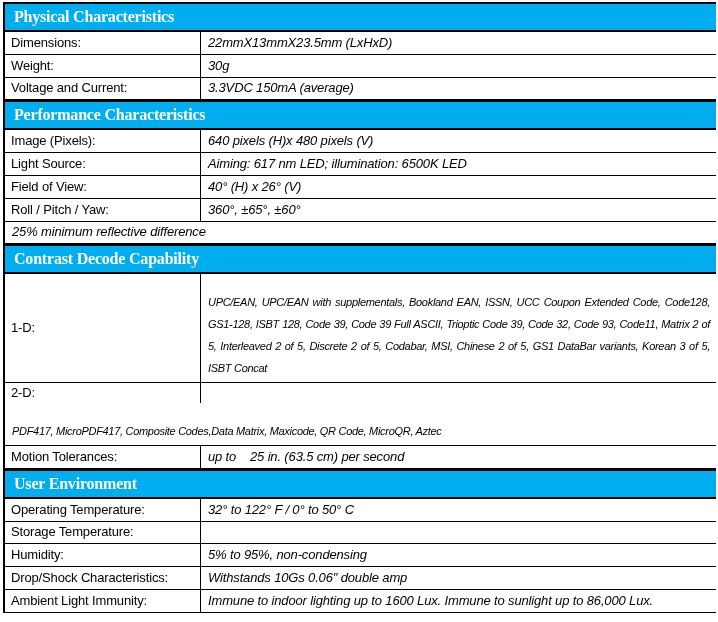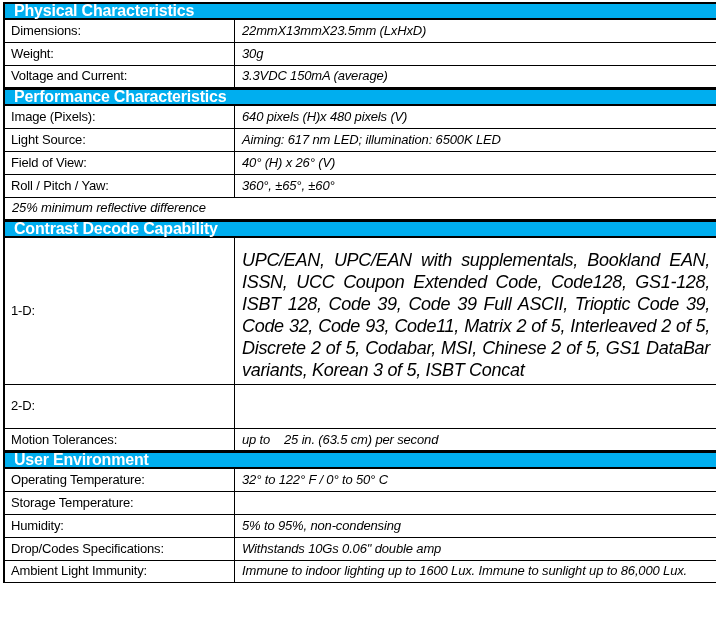--- a/index.html
+++ b/index.html
@@ -20,24 +20,25 @@
   }
   .page { padding: 2px 0 0 3px; }
   .spec-table {
     width: 713px;
     border-left: 2px solid var(--border);
   }
   .sec-header {
     border-top: 2px solid var(--border);
     border-bottom: 2px solid var(--border);
     background: var(--header-bg);
-    height: 18px;
+    height: 30px;
     display: flex;
     align-items: center;
     padding-left: 9px;
+    font-family: Liberation Serif, serif;
   }
   .sec-title {
     color: var(--header-text);
     font-weight: bold;
     font-size: 16px;
     letter-spacing: -0.2px;
   }
   .row {
     display: flex;
     align-items: stretch;
@@ -45,46 +46,46 @@
     min-height: 22.8px;
     background: var(--row-bg);
   }
   .cell {
     font-size: 13px;
     letter-spacing: -0.15px;
     line-height: 16px;
   }
   .label {
     flex: none;
-    width: 230px;
+    width: 196px;
     display: flex;
     align-items: center;
     padding: 2px 4px 2px 6px;
     border-right: 1px solid var(--border);
     text-align: right;
   }
   .value {
     flex: 1;
     display: flex;
     align-items: center;
     padding: 2px 6px 2px 7px;
     white-space: pre-wrap;
     font-style: italic;
   }
   .value.justify {
     display: block;
     text-align: justify;
     line-height: 21.9px;
-    padding-top: 12px;
-    font-size: 18px;
+    padding-top: 18px;
+    font-size: 11px;
     letter-spacing: -0.3px;
     white-space: normal;
   }
   .row.h4 { min-height: 87.5px; }
-  .row.h2 { min-height: 43.8px; }
+  .row.h2 { min-height: 43.8px; flex-direction: column; }
 </style>
 </head>
 <body>
 
 <div class="page">
   <div class="spec-table">
 
     <section>
       <div class="sec-header">
         <span class="sec-title">Physical Characteristics</span>
@@ -131,20 +132,21 @@
     <section>
       <div class="sec-header">
         <span class="sec-title">Contrast Decode Capability</span>
       </div>
       <div class="row h4">
         <div class="cell label">1-D:</div>
         <div class="cell value justify">UPC/EAN, UPC/EAN with supplementals, Bookland EAN, ISSN, UCC Coupon Extended Code, Code128, GS1-128, ISBT 128, Code 39, Code 39 Full ASCII, Trioptic Code 39, Code 32, Code 93, Code11, Matrix 2 of 5, Interleaved 2 of 5, Discrete 2 of 5, Codabar, MSI, Chinese 2 of 5, GS1 DataBar variants, Korean 3 of 5, ISBT Concat</div>
       </div>
       <div class="row h2">
         <div class="cell label">2-D:</div>
+        <div class="cell value justify">PDF417, MicroPDF417, Composite Codes,Data Matrix, Maxicode, QR Code, MicroQR, Aztec</div>
       </div>
       <div class="row">
         <div class="cell label">Motion Tolerances:</div>
         <div class="cell value">up to&nbsp;&nbsp;&nbsp; 25 in. (63.5 cm) per second</div>
       </div>
     </section>
 
     <section>
       <div class="sec-header">
         <span class="sec-title">User Environment</span>
@@ -154,21 +156,21 @@
         <div class="cell value">32° to 122° F / 0° to 50° C</div>
       </div>
       <div class="row">
         <div class="cell label">Storage Temperature:</div>
       </div>
       <div class="row">
         <div class="cell label">Humidity:</div>
         <div class="cell value">5% to 95%, non-condensing</div>
       </div>
       <div class="row">
-        <div class="cell label">Drop/Codes Specifications:</div>
+        <div class="cell label">Drop/Shock Characteristics:</div>
         <div class="cell value">Withstands 10Gs 0.06" double amp</div>
       </div>
       <div class="row">
         <div class="cell label">Ambient Light Immunity:</div>
         <div class="cell value">Immune to indoor lighting up to 1600 Lux. Immune to sunlight up to 86,000 Lux.</div>
       </div>
     </section>
 
   </div>
 </div>

